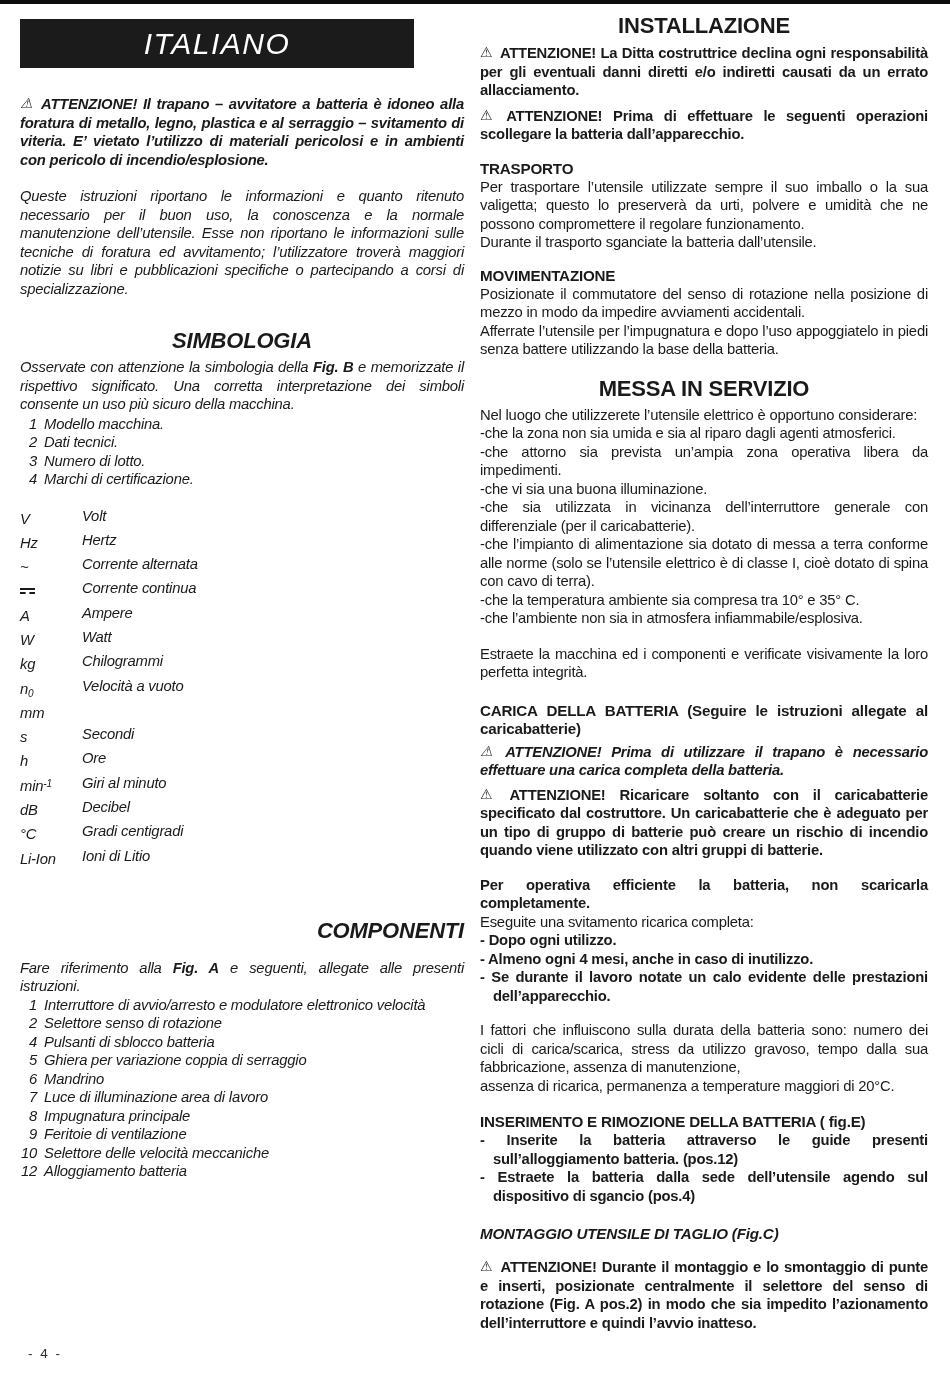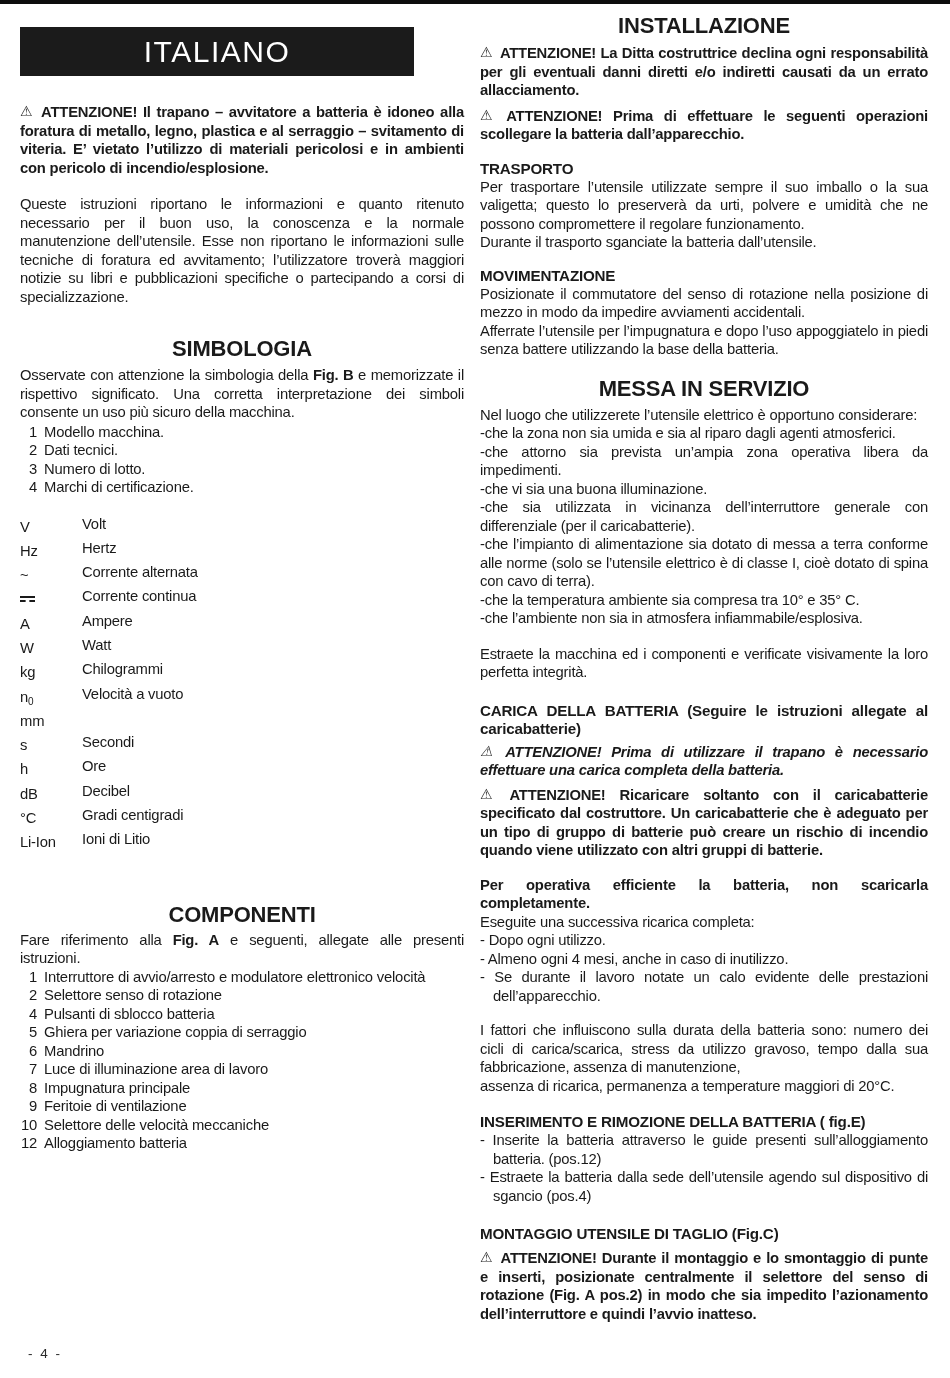--- a/index.html
+++ b/index.html
@@ -3,21 +3,21 @@
 <meta charset="utf-8">
 <style>
   * { margin:0; padding:0; box-sizing:border-box; }
   html,body { background:#ffffff; }
   body {
     width:950px; height:1378px; position:relative; overflow:hidden;
     font-family:"Liberation Sans", sans-serif; color:#1a1a1a;
   }
   .top-edge { position:absolute; top:0; left:0; width:950px; height:4px; background:#0d0d0d; }
   .col { position:absolute; }
-  .col-left  { left:20px; top:27px; width:444px; }
+  .col-left  { left:20px; top:19px; width:444px;font-style:italic; }
   .col-right { left:480px; top:13px; width:448px; }
 
   p, .p { font-size:14.8px; line-height:18.5px; letter-spacing:-0.2px; text-align:justify; }
   .pre { white-space:pre-line; }
   .b { font-weight:bold; }
 
   .banner {
     width:394px; height:49px; background:#1b1b1b; color:#ffffff;
     display:flex; align-items:center; justify-content:center;
     font-size:30px; letter-spacing:1.5px; margin-bottom:27px;
@@ -42,28 +42,28 @@
   .dc-icon { display:none; }
   .dc-icon[data-show="dc"] {
     display:inline-block; width:15px; height:9px;
     border-top:2.5px solid #1a1a1a; position:relative; top:1px;
   }
   .dc-icon[data-show="dc"]::after {
     content:""; position:absolute; left:0; top:2px; width:15px;
     border-top:2.5px dashed #1a1a1a;
   }
 
-  .hang { padding-left:13px; text-indent:-13px; }
-
-  .mb1{margin-bottom:1px;} .mb2{margin-bottom:7px;} .mb4{margin-bottom:4px;}
+  .hang { padding-left:13px; text-indent:-13px;font-weight:bold; }
+
+  .mb1{margin-bottom:1px;} .mb2{margin-bottom:16px;font-style:italic;} .mb4{margin-bottom:4px;}
   .mb5{margin-bottom:5px;} .mb6{margin-bottom:6px;font-style:italic;} .mb7{margin-bottom:7px;}
   .mb15{margin-bottom:15px;} .mb16{margin-bottom:16px;} .mb17{margin-bottom:17px;}
   .mb18{margin-bottom:18px;} .mb20{margin-bottom:20px;}
   .mb30{margin-bottom:30px;}
-  .comp-title { margin-bottom:3px; }
+  .comp-title { margin-bottom:15px;text-align:right; }
 
   .footer { position:absolute; left:28px; top:1346px; font-size:13.5px; letter-spacing:2px; color:#2a2a2a; }
 </style>
 </head>
 <body>
 
 <div class="page">
   <div class="top-edge"></div>
 
   <div class="col col-left">
@@ -150,20 +150,24 @@
         <div class="sym-row">
           <span class="sym-cell"><span class="symtext">s</span><sub></sub><sup></sup></span>
           <span class="sym-label">Secondi</span>
         </div>
 
         <div class="sym-row">
           <span class="sym-cell"><span class="symtext">h</span><sub></sub><sup></sup></span>
           <span class="sym-label">Ore</span>
         </div>
 
+        <div class="sym-row">
+          <span class="sym-cell"><span class="symtext">min</span><sub></sub><sup>-1</sup></span>
+          <span class="sym-label">Giri al minuto</span>
+        </div>
 
         <div class="sym-row">
           <span class="sym-cell"><span class="symtext">dB</span><sub></sub><sup></sup></span>
           <span class="sym-label">Decibel</span>
         </div>
 
         <div class="sym-row">
           <span class="sym-cell"><span class="symtext">°C</span><sub></sub><sup></sup></span>
           <span class="sym-label">Gradi centigradi</span>
         </div>
@@ -258,21 +262,21 @@
 -che l’ambiente non sia in atmosfera infiammabile/esplosiva.</p>
     <p class="mb20">Estraete la macchina ed i componenti e verificate visivamente la loro perfetta integrità.</p>
 
     <p class="b-title mb4">CARICA DELLA BATTERIA (Seguire le istruzioni allegate al caricabatterie)</p>
 
     <p class="warn mb6"><span class="wicon">⚠</span><span class="b">ATTENZIONE! Prima di utilizzare il trapano è necessario effettuare una carica completa della batteria.</span></p>
 
     <p class="warn mb16"><span class="wicon">⚠</span><span class="b">ATTENZIONE!  Ricaricare soltanto con il caricabatterie specificato dal costruttore. Un caricabatterie che è adeguato per un tipo di gruppo di batterie può creare un rischio di incendio quando viene utilizzato con altri gruppi di batterie.</span></p>
 
     <p class="b">Per operativa efficiente la batteria, non scaricarla completamente.</p>
-    <p>Eseguite una successiva ricarica completa:</p>
+    <p>Eseguite una svitamento ricarica completa:</p>
 
     <div class="mb16">
 
         <p class="hang">- Dopo ogni utilizzo.</p>
 
         <p class="hang">- Almeno ogni 4 mesi, anche in caso di inutilizzo.</p>
 
         <p class="hang">- Se durante il lavoro notate un calo evidente delle prestazioni dell’apparecchio.</p>
       </div>
 

